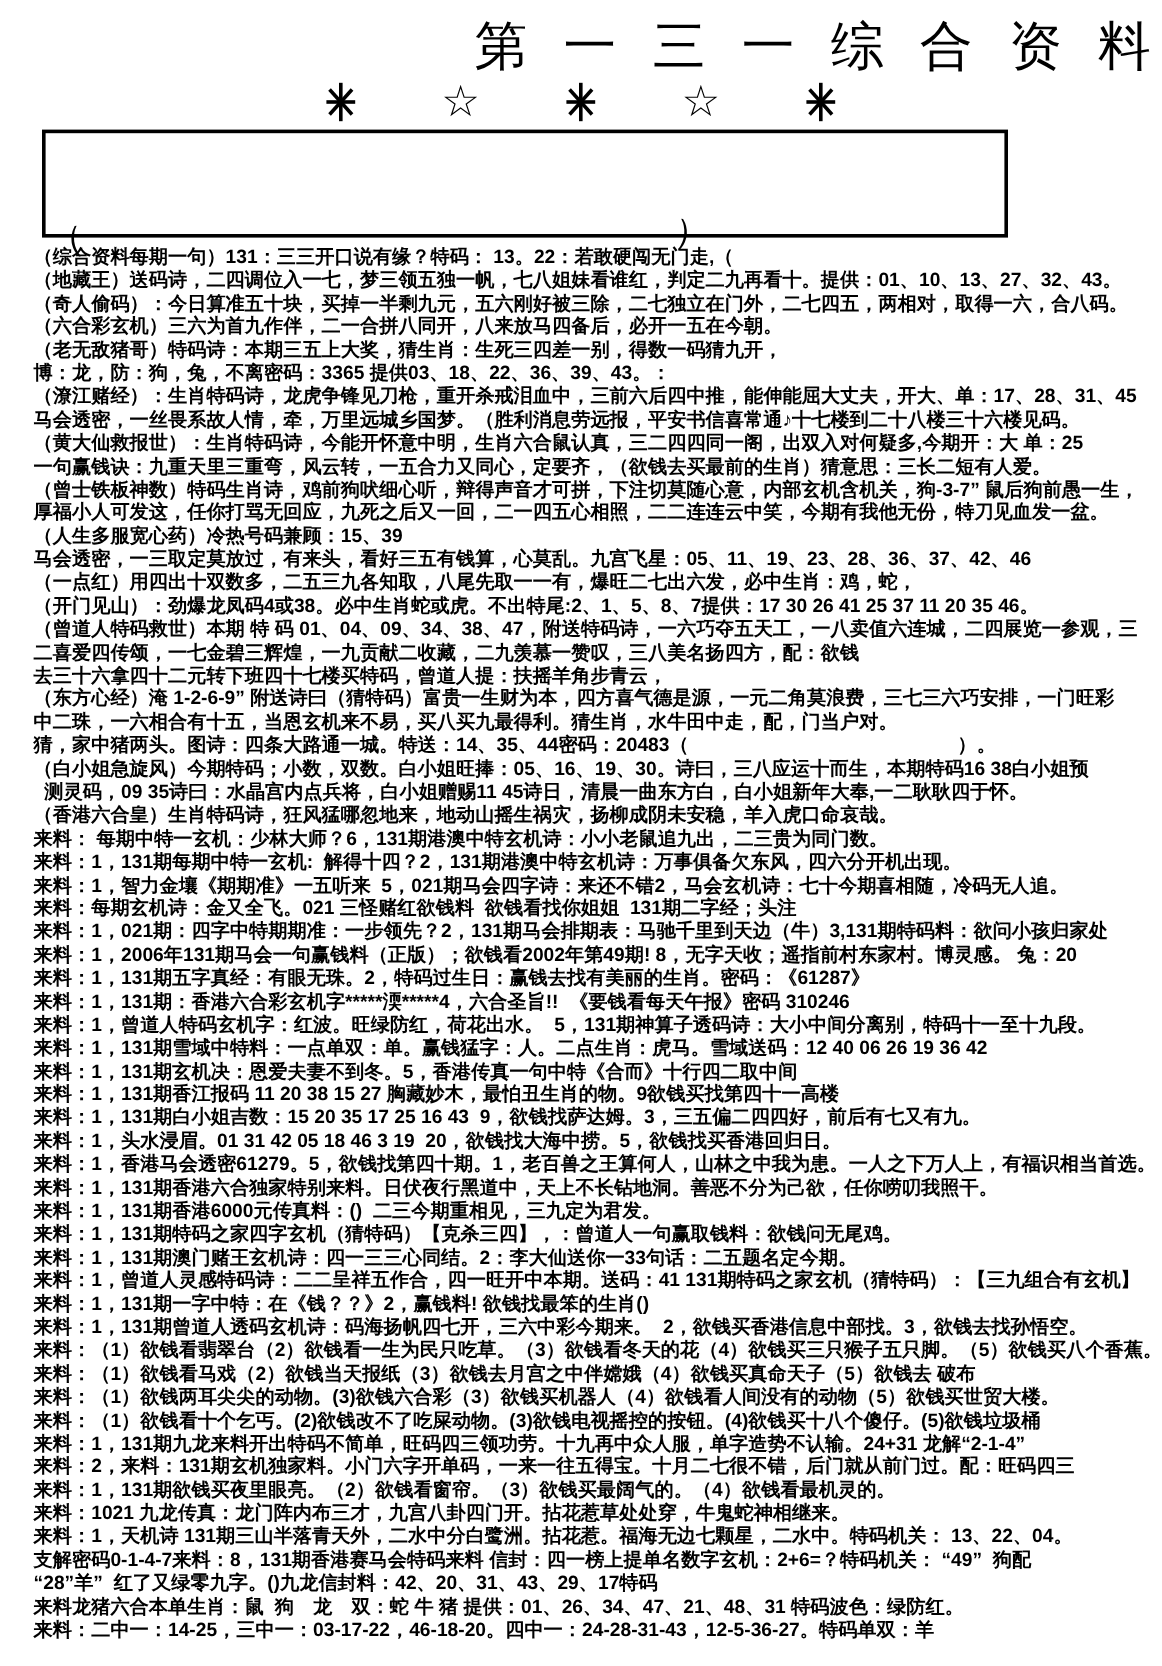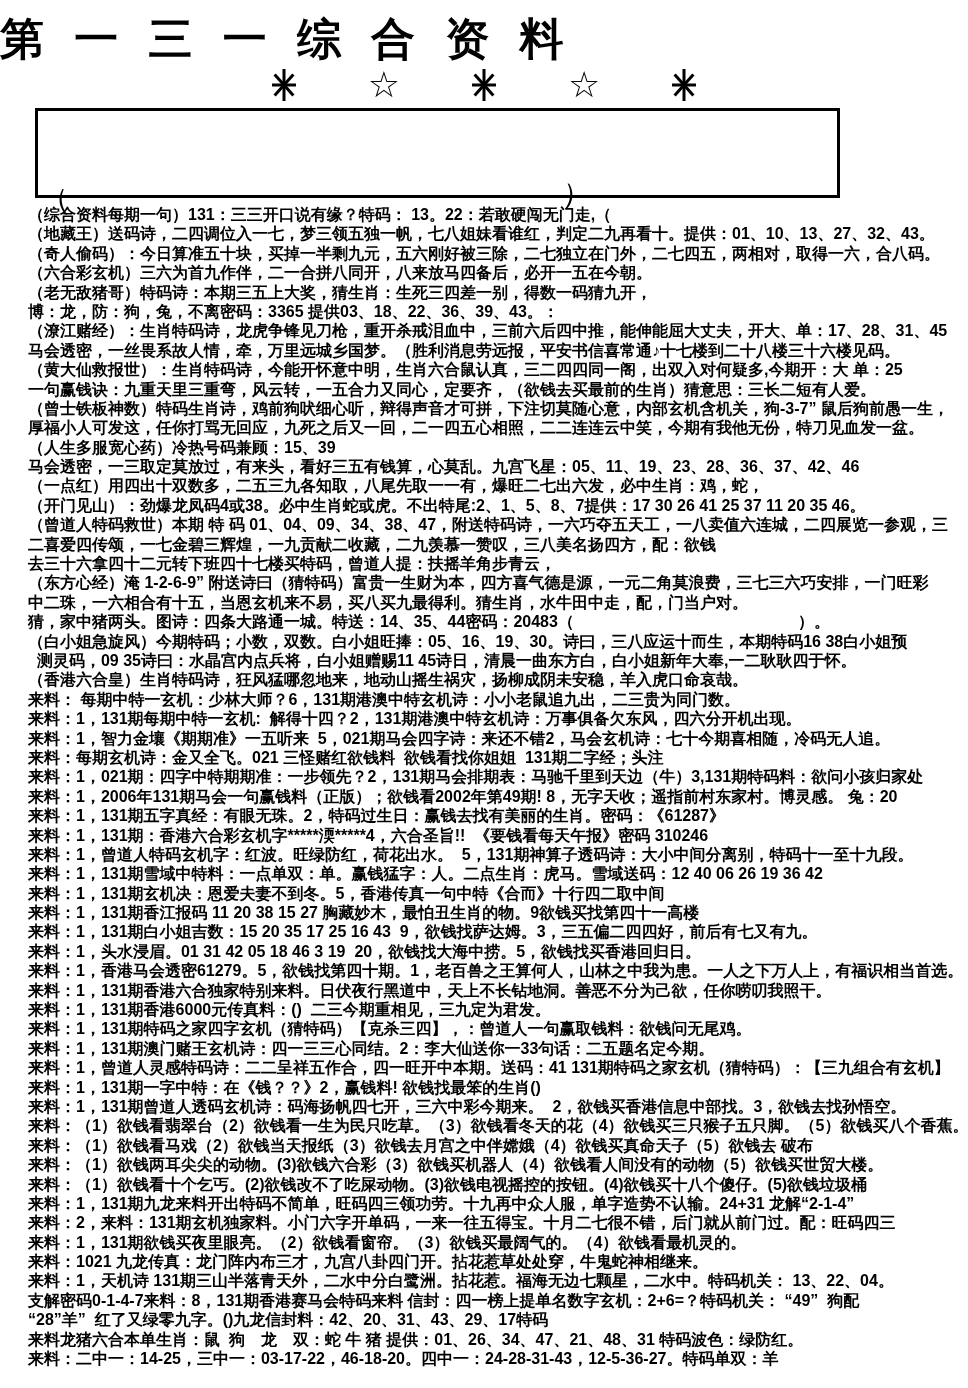--- a/index.html
+++ b/index.html
@@ -3,22 +3,22 @@
 <meta charset="utf-8">
 <style>
   html,body{margin:0;padding:0;}
   body{
     width:968px;height:1388px;position:relative;overflow:hidden;
     background:#ffffff;color:#000000;
     font-family:"Liberation Sans","DejaVu Sans",sans-serif;
     font-weight:bold;
   }
   .page-title{
-    text-align:left;font-size:44px;line-height:50px;
-    letter-spacing:9px;padding-top:14px;font-weight:bold;
+    text-align:right;font-size:44px;line-height:50px;
+    letter-spacing:9px;padding-top:14px;font-weight:normal;
   }
   .decor-row{
     display:flex;justify-content:center;align-items:center;
     gap:68px;height:42px;margin-top:0px;
   }
   .star{font-size:36px;line-height:36px;font-weight:normal;}
   .mi{position:relative;width:32px;height:32px;display:inline-block;}
   .mi i{
     position:absolute;left:50%;top:50%;width:32px;height:3px;background:#000;
   }

